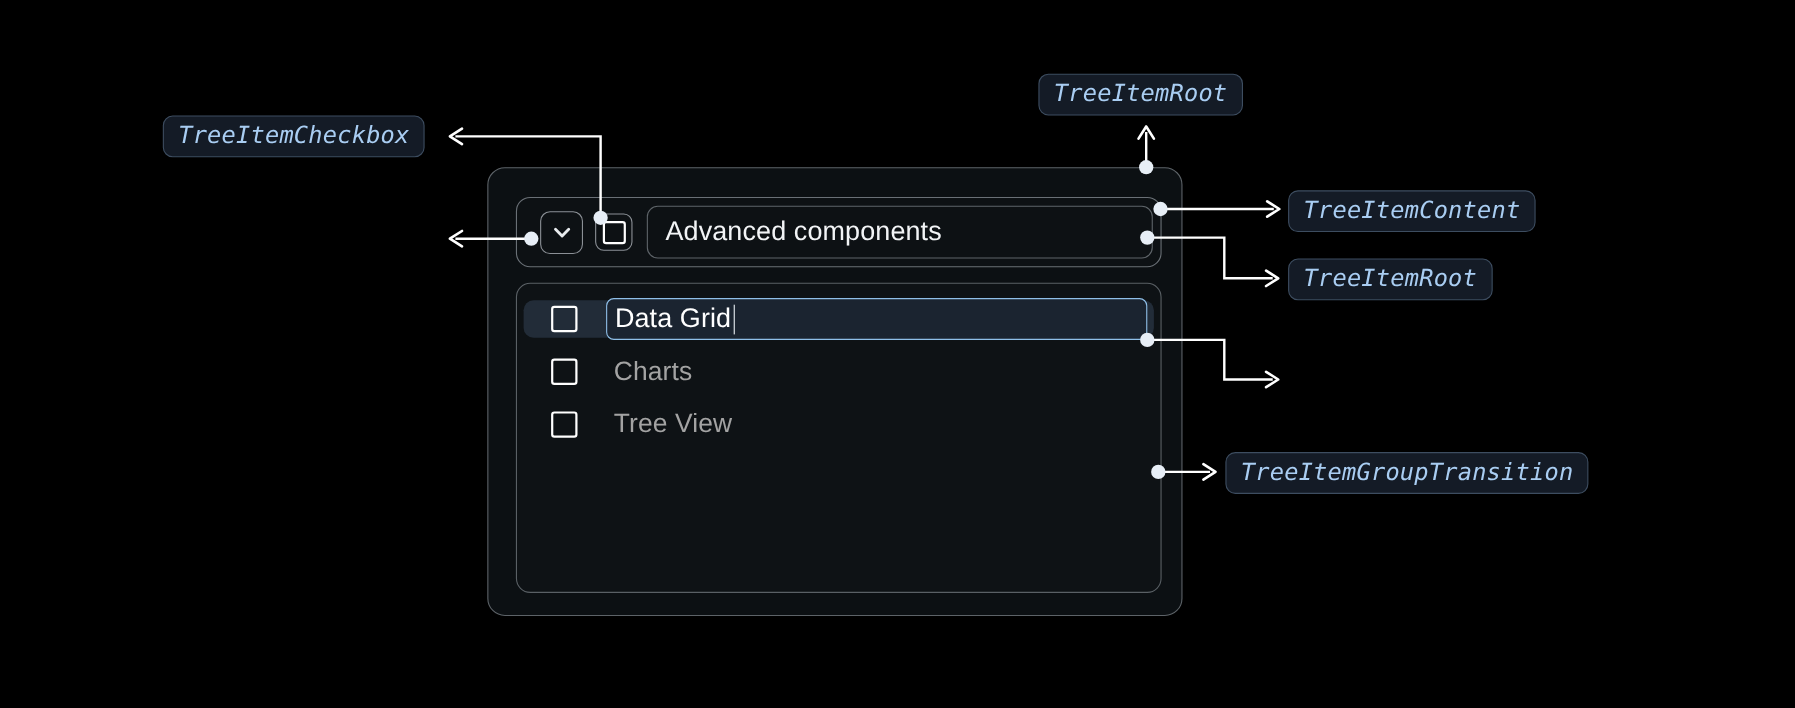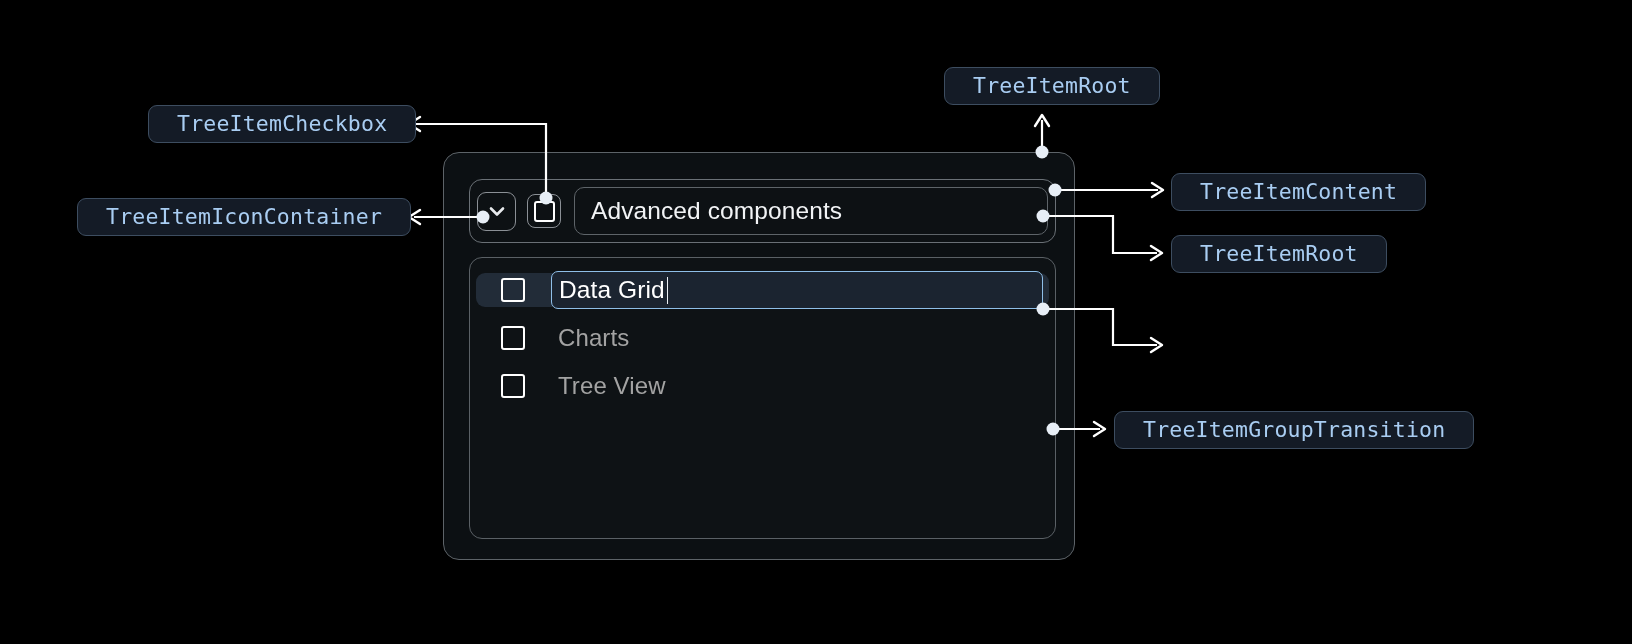--- a/index.html
+++ b/index.html
@@ -42,24 +42,25 @@
     border: 1.6px solid #3d4d60;
     border-radius: 9px;
     color: #a9cdf2;
     font-family: "DejaVu Sans Mono", "Liberation Mono", monospace;
     font-size: 21.5px;
     letter-spacing: 0.2px;
     line-height: 1;
     display: flex;
     align-items: center;
     justify-content: center;
-    padding: 0 28px;
+    padding: 0 13px;
     height: 38px;
     white-space: nowrap;
     z-index: 8;
+    font-style: italic;
   }
 
   
   #tree-root {
     position: absolute;
     left: 443px;
     top: 152px;
     width: 632px;
     height: 408px;
     box-sizing: border-box;
@@ -74,21 +75,21 @@
     left: 25px;
     top: 26px;
     width: 587px;
     height: 64px;
     box-sizing: border-box;
     background: #0d1114;
     border: 1.5px solid #6a7076;
     border-radius: 13px;
     display: flex;
     align-items: center;
-    padding-left: 7px;
+    padding-left: 21px;
   }
 
   #icon-container {
     width: 39px;
     height: 39px;
     box-sizing: border-box;
     border: 1.5px solid #8b9096;
     border-radius: 9px;
     display: flex;
     align-items: center;
@@ -312,21 +313,20 @@
       <path d="M1053,429 L1100,429" stroke="#ffffff" stroke-width="2.2" fill="none"></path>
       <circle cx="1053" cy="429" r="6.5" fill="#e7eef6"></circle>
       <use href="#arrow-right" x="1105" y="429"></use>
     </g>
   </svg>
 
   <div class="badge" style="left:944px; top:67px;">TreeItemRoot</div>
 
   <div class="badge" style="left:148px; top:105px;">TreeItemCheckbox</div>
 
-  <div class="badge" style="left:77px; top:198px;">TreeItemIconContainer</div>
 
   <div class="badge" style="left:1171px; top:173px;text-align:center;">TreeItemContent</div>
 
   <div class="badge" style="left:1171px; top:235px;">TreeItemRoot</div>
 
 
   <div class="badge" style="left:1114px; top:411px;">TreeItemGroupTransition</div>
 
 </div>
 

